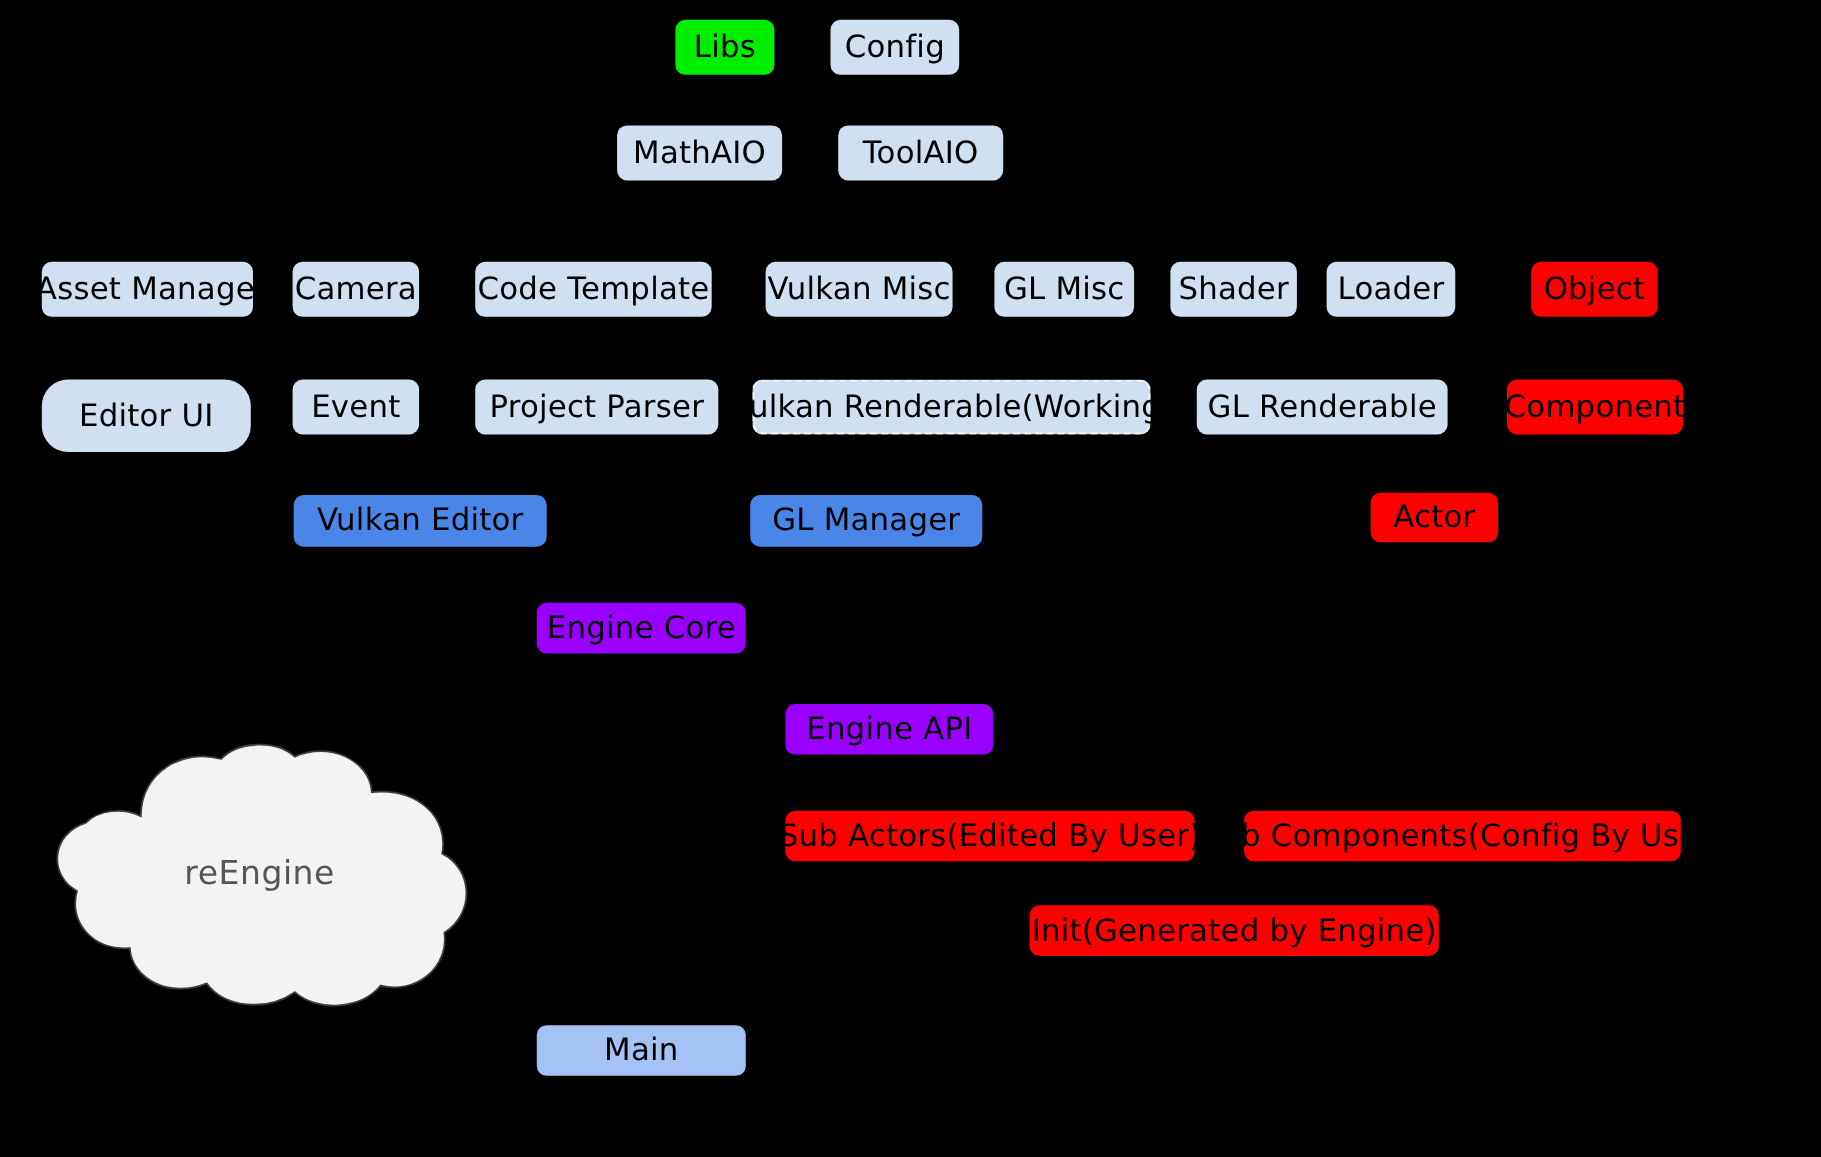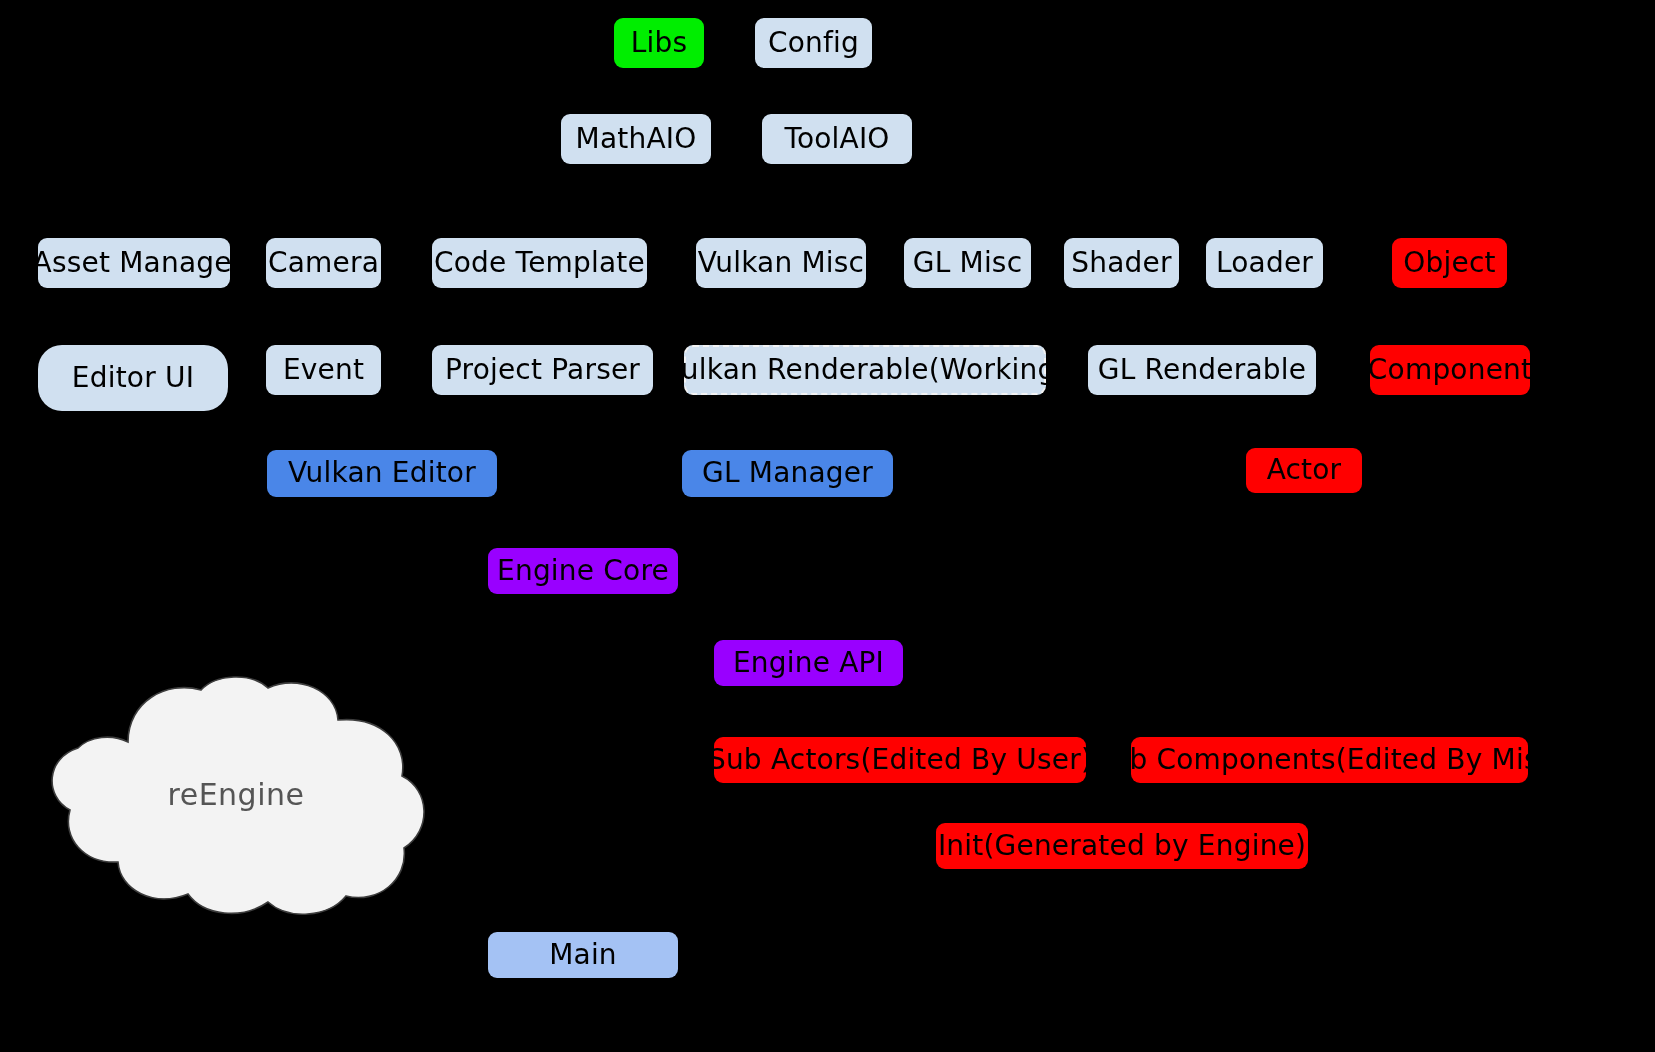--- a/index.html
+++ b/index.html
@@ -176,21 +176,21 @@
       <div class="node fill-purple" style="left: 488px; top: 548px; width: 190px; height: 46px;">
         <span>Engine Core</span>
       </div>
       <div class="node fill-purple" style="left: 714px; top: 640px; width: 189px; height: 46px;">
         <span>Engine API</span>
       </div>
       <div class="node fill-red" style="left: 714px; top: 737px; width: 372px; height: 46px;">
         <span>Sub Actors(Edited By User)</span>
       </div>
       <div class="node fill-red" style="left: 1131px; top: 737px; width: 397px; height: 46px;">
-        <span>Sub Components(Edited By Misc)</span>
+        <span>Sub Components(Config By User)</span>
       </div>
       <div class="node fill-red" style="left: 936px; top: 823px; width: 372px; height: 46px;">
         <span>Init(Generated by Engine)</span>
       </div>
       <div class="node fill-softblue" style="left: 488px; top: 932px; width: 190px; height: 46px;">
         <span>Main</span>
       </div>
     </div>
 </div>
 

